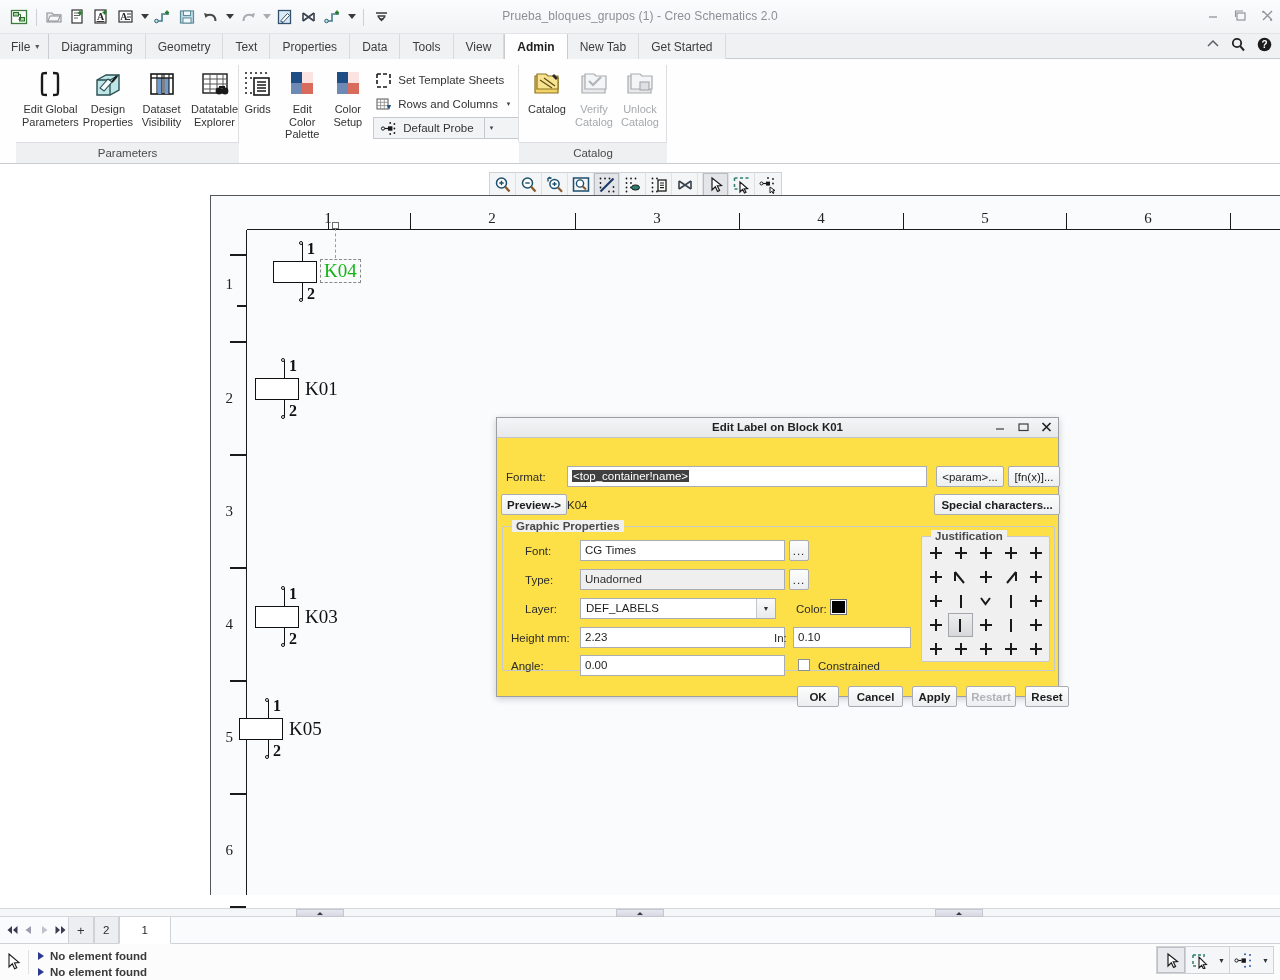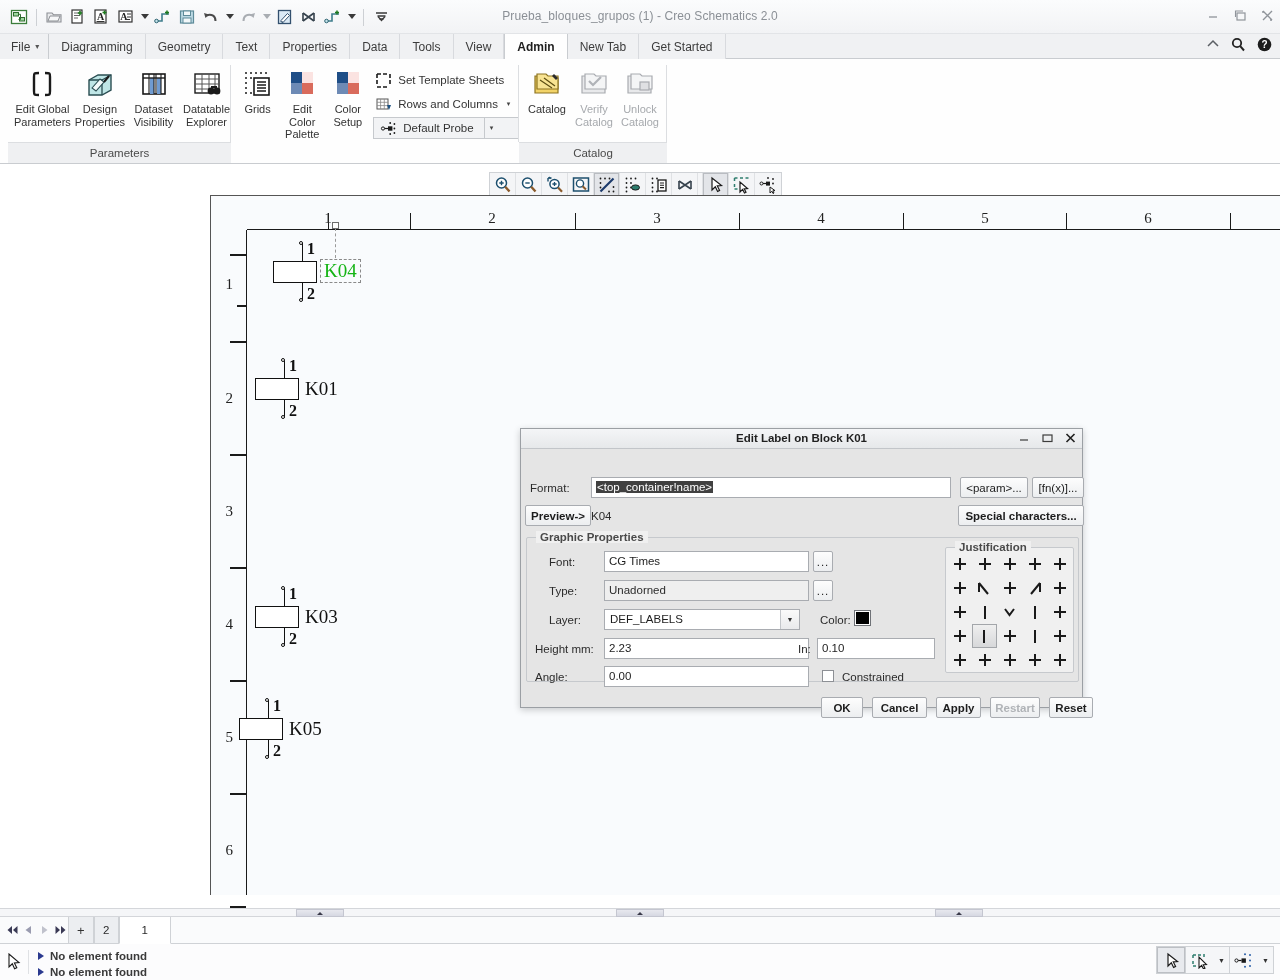--- a/index.html
+++ b/index.html
@@ -138,24 +138,23 @@
   .blk .name.sel {
     color:#14b414; border:1px dashed #8a8a8a; padding:0 3px; left:47px; top:16px;
   }
   .selhandle {
     position:absolute; width:7px; height:7px; border:1px solid #6d6d6d; background:#fff;
   }
   .selleader { position:absolute; width:0; border-left:1px dashed #9a9a9a; }
 
   
   .dialog {
-    position:absolute; left:520px; top:253px; width:563px; height:280px;
-    background:#e5e5e5; border:1px solid #9b9fa4;
+    position:absolute; left:496px; top:253px; width:563px; height:280px;
+    background:#fde047; border:1px solid #9b9fa4;
     box-shadow:0 2px 7px rgba(0,0,0,.20);
-    margin-top:11px;
   }
   .dlg-title {
     height:20px; background:linear-gradient(#f4f5f7,#e6e8ea);
     border-bottom:1px solid #c2c5c9; position:relative;
   }
   .dlg-title .t {
     position:absolute; left:0; right:0; top:3px; text-align:center;
     font-size:11.5px; font-weight:bold; color:#1f1f1f;
   }
   .dlg-title .btns { position:absolute; right:5px; top:2px; display:flex; gap:10px; align-items:center; }
@@ -417,21 +416,21 @@
         <svg width="15" height="15" viewBox="0 0 15 15">
             <circle cx="7.5" cy="7.5" r="6.8" fill="#1c1c1c"></circle>
             <text x="7.5" y="11.2" text-anchor="middle" font-family="Liberation Sans, sans-serif" font-size="10" font-weight="bold" fill="#fff">?</text>
           </svg>
       </div>
     </div>
   </div>
 
   <div class="ribbon">
 
-    <div class="rgroup" style="left:8px;width:223px;">
+    <div class="rgroup" style="left:16px;width:223px;">
       <div class="gbody" style="padding-left:6px;gap:4px;">
         <div class="bigbtn" style="width:58px">
           <span class="ico32">
             <svg width="32" height="32" viewBox="0 0 32 32">
                 <path d="M13 5 C8 5 8 5 8 9 V23 C8 27 8 27 13 27" fill="none" stroke="#1a1a1a" stroke-width="2.4"></path>
                 <path d="M19 5 C24 5 24 5 24 9 V23 C24 27 24 27 19 27" fill="none" stroke="#1a1a1a" stroke-width="2.4"></path>
               </svg>
           </span>
           <span class="lbl">
             <span>Edit Global</span><br><span>Parameters</span>

